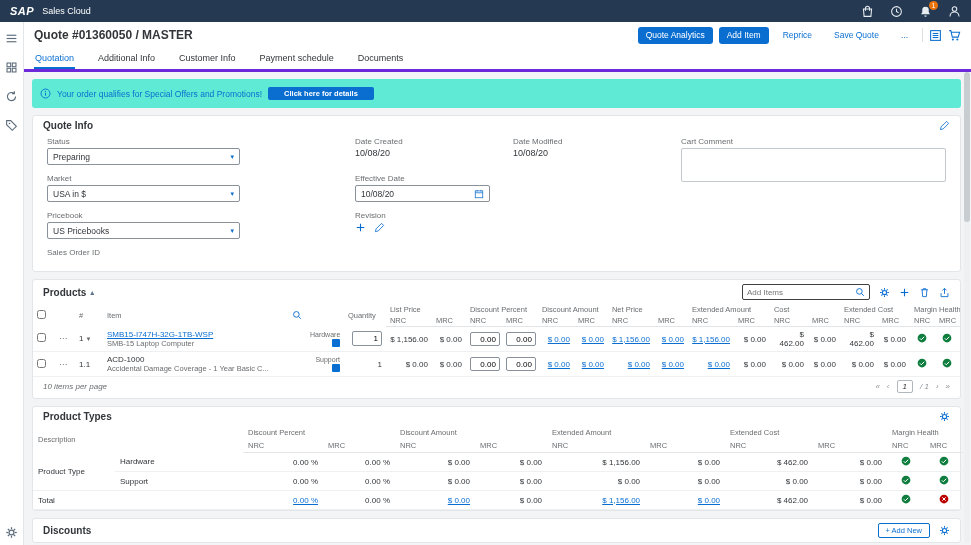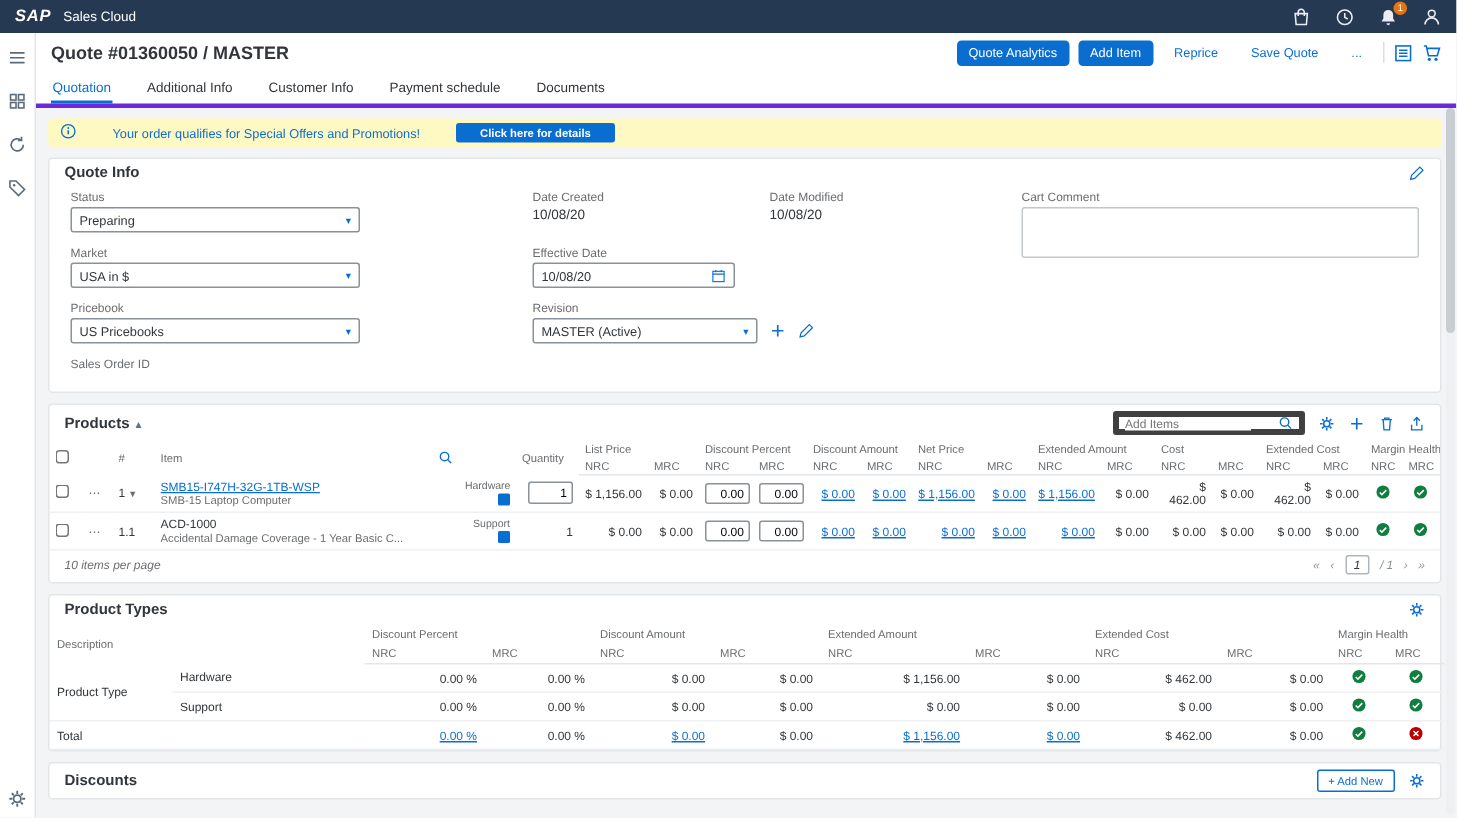--- a/index.html
+++ b/index.html
@@ -41,22 +41,22 @@
   .hdr-icon { width:13px; height:13px; color:#0a6ed1; cursor:pointer; }
   .hdr-icon svg { width:13px; height:13px; display:block; }
   .tabs { display:flex; gap:22px; height:21px; }
   .tab { font-size:9px; color:#32363a; display:flex; align-items:center; cursor:pointer;
     border-bottom:2px solid transparent; padding:0 1px; }
   .tab.active { color:#0a6ed1; border-bottom-color:#0a6ed1; }
 
   
   .content { padding:7px 10px 0 8px; }
 
-  .banner { background:#fef9c3; border-radius:3px; height:19px; display:flex; align-items:center;
-    gap:24px; padding:0 8px; margin-bottom:7px; }
+  .banner { background:#5eead4; border-radius:3px; height:29px; display:flex; align-items:center;
+    gap:6px; padding:0 8px; margin-bottom:7px; }
   .banner svg { width:11px; height:11px; }
   .banner-text { font-size:8.5px; color:#0a6ed1; }
   .banner-btn { background:#0a6ed1; color:#fff; border:none; border-radius:2px; font-size:7.5px;
     height:13px; padding:0 16px; cursor:pointer; font-family:inherit;font-weight:bold; }
 
   .panel { background:#fff; border:1px solid #e3e6e8; border-radius:3px; margin-bottom:7px; }
   .panel-header { display:flex; align-items:center; justify-content:space-between;
     padding:4px 10px; }
   .panel-title { font-size:10px; font-weight:600; color:#32363a; display:flex; align-items:center; gap:4px; }
   .collapse-chev { color:#5b738b; font-size:8px; cursor:pointer; }
@@ -75,21 +75,21 @@
     align-items:center; justify-content:space-between; padding:0 5px; font-size:8.5px; width:135px; }
   .date-input svg { width:10px; height:10px; color:#0a6ed1; }
   .inline-ctrl { display:flex; align-items:center; gap:8px; }
   .mini-icon { width:11px; height:11px; color:#0a6ed1; cursor:pointer; }
   .mini-icon svg { width:11px; height:11px; display:block; }
   .cart-comment { width:100%; height:34px; border:1px solid #c2c8ce; border-radius:2px;
     resize:none; font-family:inherit; font-size:8.5px; padding:3px; }
 
   
   .prod-tools { display:flex; align-items:center; gap:9px; }
-  .search-box { border:4px solid #404040; border-radius:2px; height:16px; width:128px;
+  .search-box { border:1px solid #404040; border-radius:2px; height:16px; width:128px;
     display:flex; align-items:center; padding:0 4px; gap:18px; }
   .search-box input { border:none; outline:none; flex:1; font-size:8px; font-family:inherit; min-width:0; }
   .search-box svg { width:10px; height:10px; color:#0a6ed1; }
 
   
   table { border-collapse:collapse; width:100%; table-layout:fixed; }
   .prod-table th { font-weight:normal; font-size:7.5px; color:#6a6d70; text-align:left;
     padding:1px 4px; }
   .prod-table thead tr.sub th { border-bottom:1px solid #e3e6e8; }
   .prod-table td { font-size:8px; padding:3px 4px; border-bottom:1px solid #eef0f2; vertical-align:middle; }
@@ -330,24 +330,20 @@
           <div style="grid-column:1">
             <label class="flabel">Pricebook</label>
             <div class="select w160">
               <span>US Pricebooks</span>
               <span class="chev">▾</span>
             </div>
           </div>
           <div style="grid-column:2 / span 2">
             <label class="flabel">Revision</label>
             <div class="inline-ctrl">
-              <div class="select w150">
-                <span>MASTER (Active)</span>
-                <span class="chev">▾</span>
-              </div>
               <span class="mini-icon">
                 <svg viewBox="0 0 16 16">
                     <line x1="8" y1="2.5" x2="8" y2="13.5" stroke="currentColor" stroke-width="1.6"></line>
                     <line x1="2.5" y1="8" x2="13.5" y2="8" stroke="currentColor" stroke-width="1.6"></line>
                   </svg>
               </span>
               <span class="mini-icon">
                 <svg viewBox="0 0 16 16">
                     <path d="M2 14l1-4 8-8 3 3-8 8-4 1z" fill="none" stroke="currentColor" stroke-width="1.2"></path>
                   </svg>

